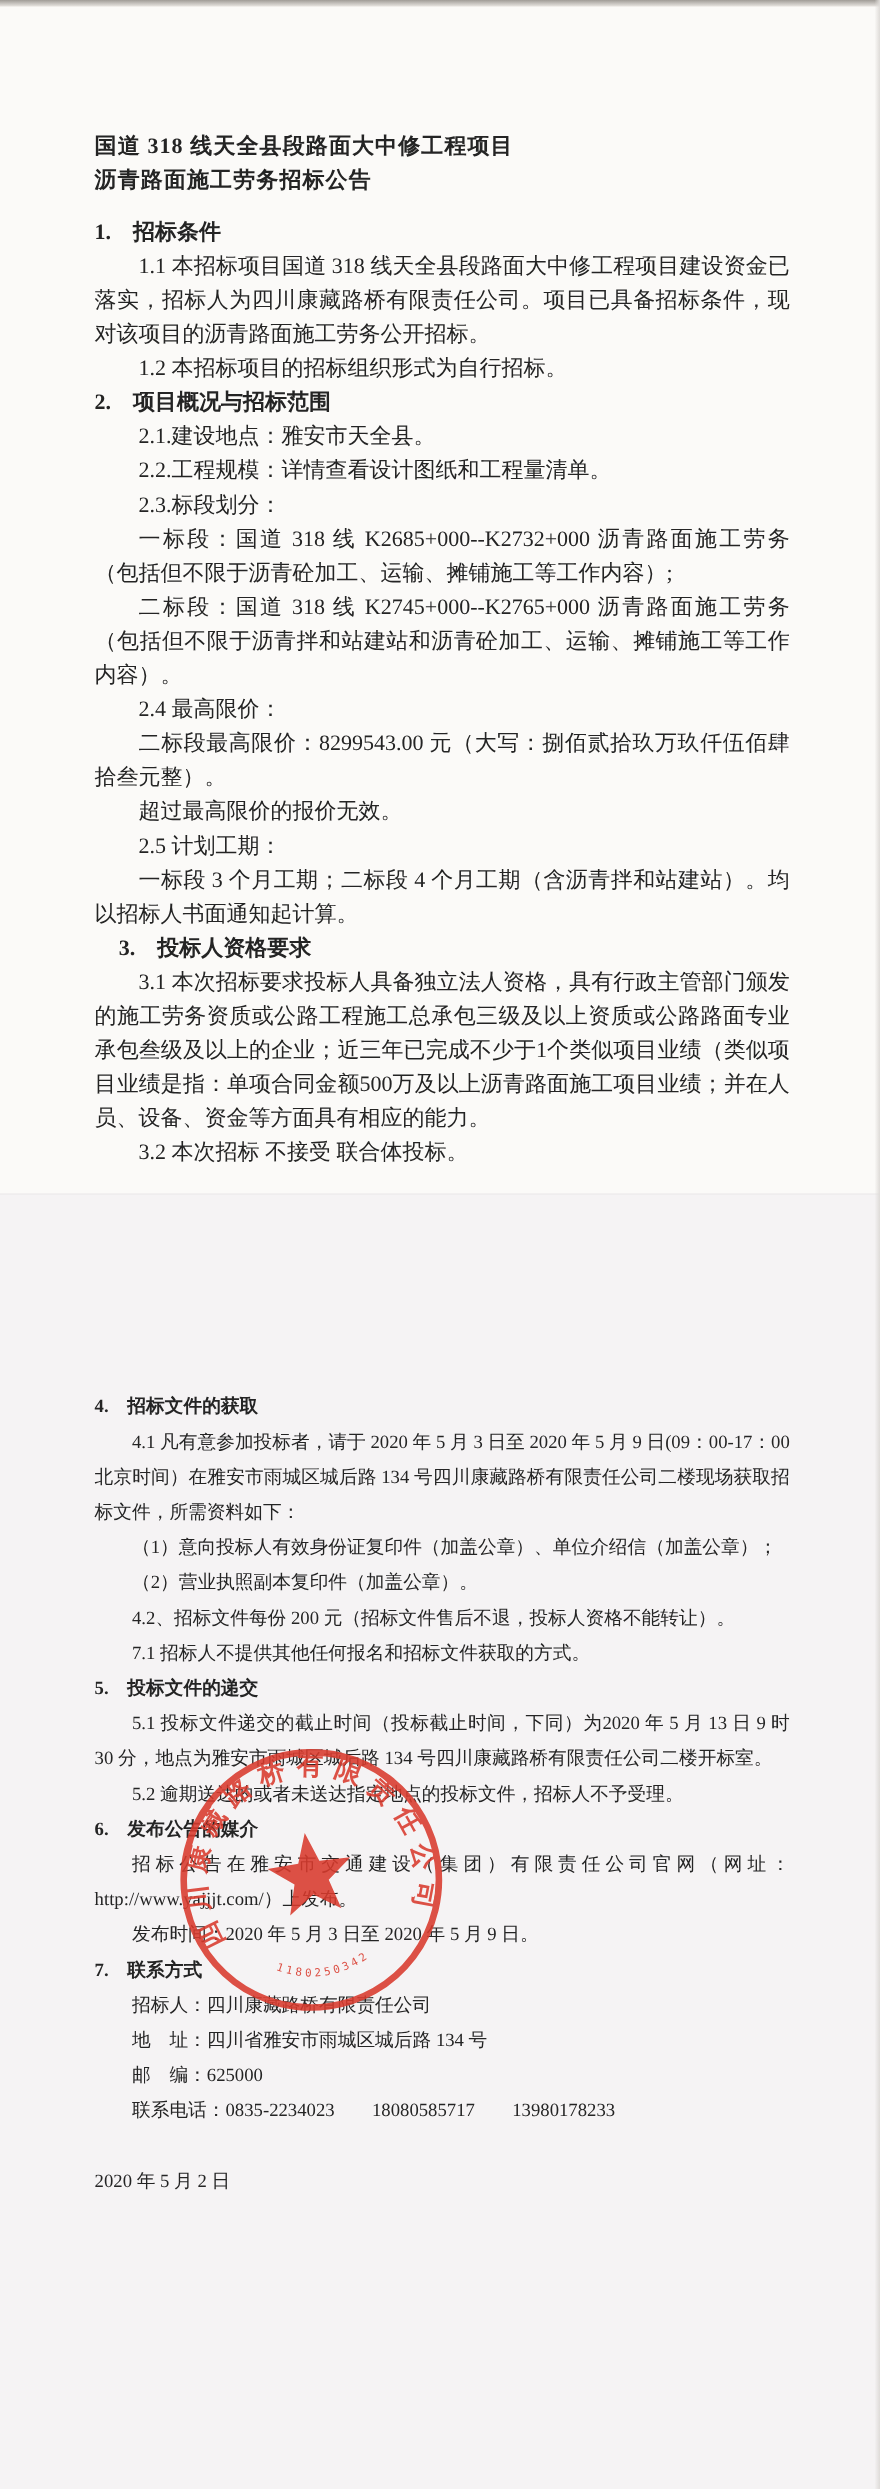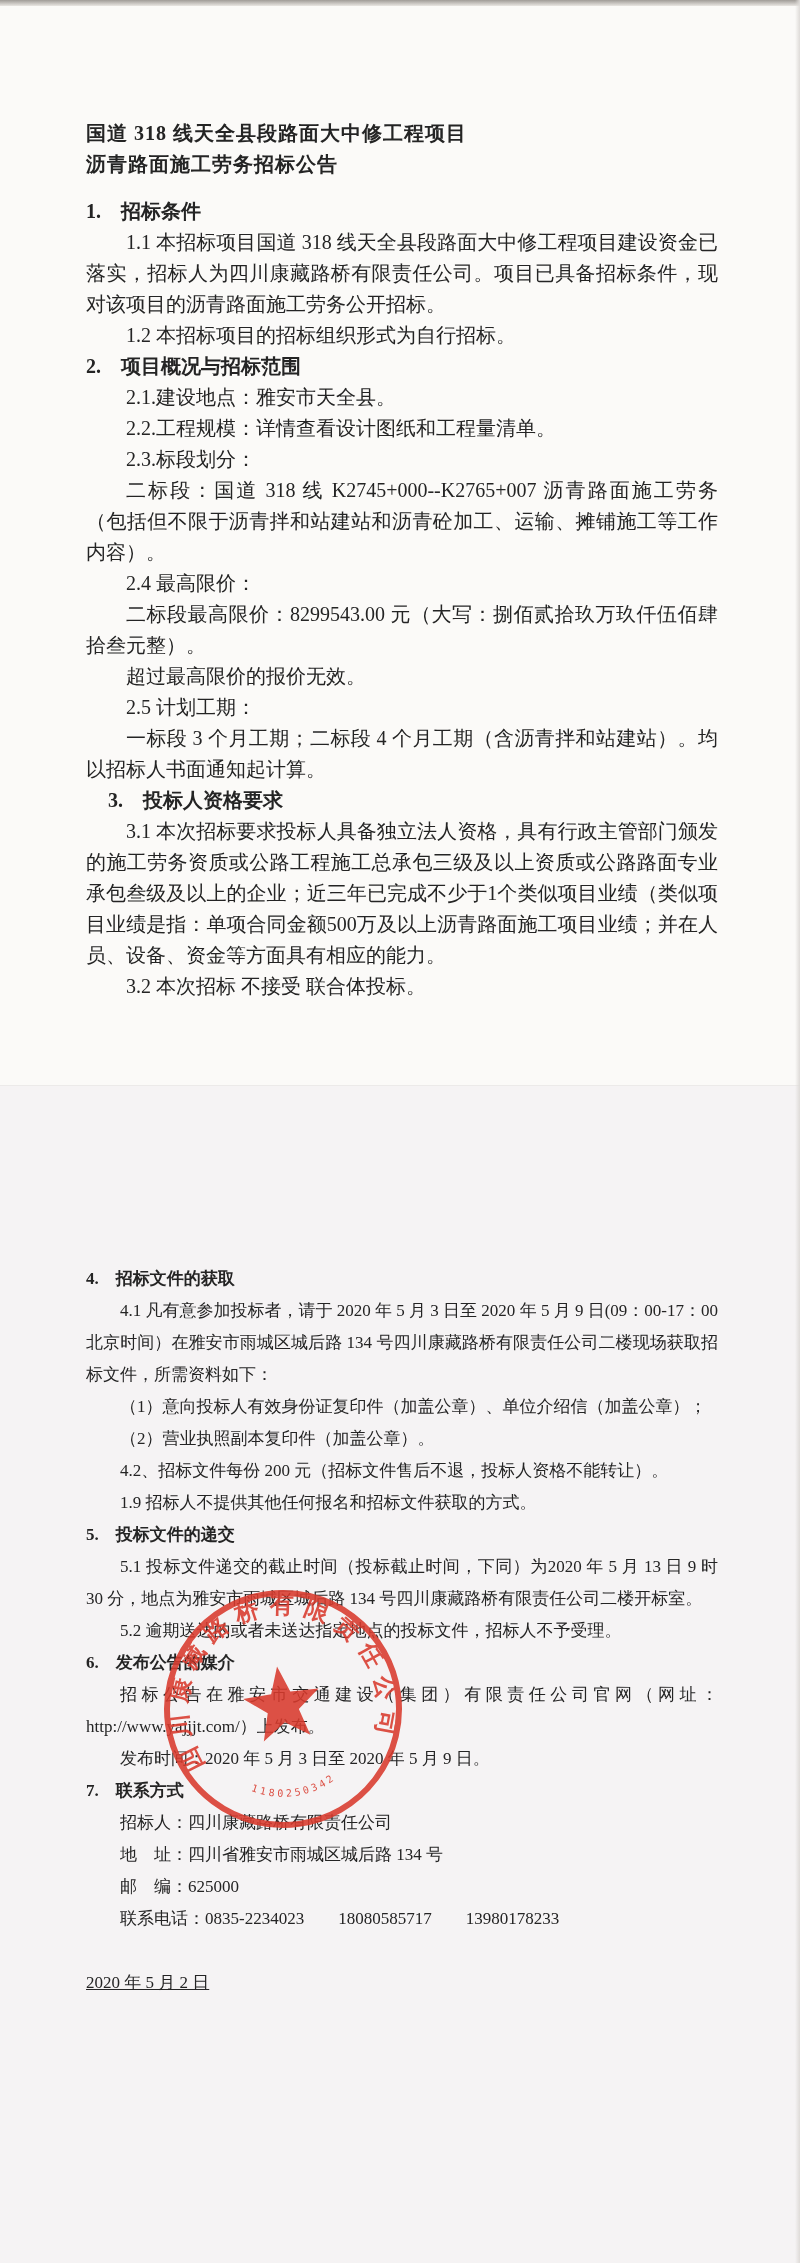--- a/index.html
+++ b/index.html
@@ -17,21 +17,21 @@
   .title{font-size:20px;font-weight:bold;text-align:center;line-height:40px;
          margin:0;letter-spacing:1px;}
   .pg1 p{margin:0;font-size:20px;line-height:31px;text-align:justify;}
   .pg2 p{margin:0;font-size:17px;line-height:32px;text-align:justify;}
   .h{font-weight:bold;}
   .ind{text-indent:2em;}
   .h3ind{text-indent:1.1em;}
   .mt16{margin-top:16px !important;}
   .u{text-underline-offset:4px;}
   .stretch{text-align-last:justify;font-family:Liberation Serif, serif;}
-  .date{text-align:center;margin-top:32px !important;padding-right:4px;text-decoration:underline;}
+  .date{text-align:center;margin-top:32px !important;padding-right:4px;}
   .seal{position:absolute;left:158px;top:498px;width:250px;height:250px;
         transform:rotate(-8deg);opacity:.88;pointer-events:none;z-index:4;}
 </style>
 </head>
 <body>
 
 <div class="canvas">
   <div class="topedge"></div>
   <div class="rightedge"></div>
 
@@ -40,39 +40,40 @@
     <p class="title">沥青路面施工劳务招标公告</p>
 
     <p class="h mt16">1.　招标条件</p>
     <p class="ind">1.1 本招标项目国道 318 线天全县段路面大中修工程项目建设资金已落实，招标人为四川康藏路桥有限责任公司。项目已具备招标条件，现对该项目的沥青路面施工劳务公开招标。</p>
     <p class="ind">1.2 本招标项目的招标组织形式为自行招标。</p>
 
     <p class="h">2.　项目概况与招标范围</p>
     <p class="ind">2.1.建设地点：雅安市天全县。</p>
     <p class="ind">2.2.工程规模：详情查看设计图纸和工程量清单。</p>
     <p class="ind">2.3.标段划分：</p>
-    <p class="ind">二标段：国道 318 线 K2745+000--K2765+007 沥青路面施工劳务（包括但不限于沥青拌和站建站和沥青砼加工、运输、摊铺施工等工作内容）。</p>
+    <p class="ind">一标段：国道 318 线 K2685+000--K2732+000 沥青路面施工劳务（包括但不限于沥青砼加工、运输、摊铺施工等工作内容）;</p>
+    <p class="ind">二标段：国道 318 线 K2745+000--K2765+000 沥青路面施工劳务（包括但不限于沥青拌和站建站和沥青砼加工、运输、摊铺施工等工作内容）。</p>
     <p class="ind">2.4 最高限价：</p>
     <p class="ind">二标段最高限价：8299543.00 元（大写：捌佰贰拾玖万玖仟伍佰肆拾叁元整）。</p>
     <p class="ind">超过最高限价的报价无效。</p>
     <p class="ind">2.5 计划工期：</p>
     <p class="ind">一标段 3 个月工期；二标段 4 个月工期（含沥青拌和站建站）。均以招标人书面通知起计算。</p>
 
     <p class="h h3ind">3.　投标人资格要求</p>
     <p class="ind">3.1 本次招标要求投标人具备独立法人资格，具有行政主管部门颁发的施工劳务资质或公路工程施工总承包三级及以上资质或公路路面专业承包叁级及以上的企业；近三年已完成不少于1个类似项目业绩（类似项目业绩是指：单项合同金额500万及以上沥青路面施工项目业绩；并在人员、设备、资金等方面具有相应的能力。</p>
     <p class="ind"><span>3.2 本次招标</span><span class="u">&nbsp;不接受&nbsp;</span><span>联合体投标。</span></p>
   </div>
 
   <div class="page pg2">
     <p class="h">4.　招标文件的获取</p>
     <p class="ind"><span>4.1 凡有意参加投标者，请</span><span class="u">于 2020 年 5 月 3 日至 2020 年 5 月 9 日</span><span>(09：00-17：00 北京时间）在雅安市雨城区城后路 134 号四川康藏路桥有限责任公司二楼现场获取招标文件，所需资料如下：</span></p>
     <p class="ind">（1）意向投标人有效身份证复印件（加盖公章）、单位介绍信（加盖公章）；</p>
     <p class="ind">（2）营业执照副本复印件（加盖公章）。</p>
     <p class="ind">4.2、招标文件每份 200 元（招标文件售后不退，投标人资格不能转让）。</p>
-    <p class="ind">1.9 招标人不提供其他任何报名和招标文件获取的方式。</p>
+    <p class="ind">7.1 招标人不提供其他任何报名和招标文件获取的方式。</p>
 
     <p class="h">5.　投标文件的递交</p>
     <p class="ind"><span>5.1 投标文件递交的截止时间（投标截止时间，下同）为</span><span class="u">2020 年 5 月 13 日 9 时 30 分</span><span>，地点为雅安市雨城区城后路 134 号四川康藏路桥有限责任公司二楼开标室。</span></p>
     <p class="ind">5.2 逾期送达的或者未送达指定地点的投标文件，招标人不予受理。</p>
 
     <p class="h">6.　发布公告的媒介</p>
     <p class="ind stretch">招标公告在雅安市交通建设（集团）有限责任公司官网（网址：</p>
     <p>http://www.yajjjt.com/）上发布。</p>
     <p class="ind">发布时间：2020 年 5 月 3 日至 2020 年 5 月 9 日。</p>
 

